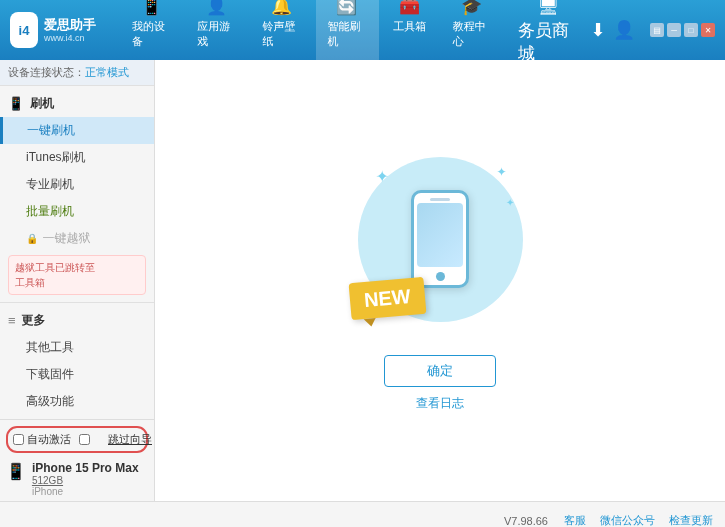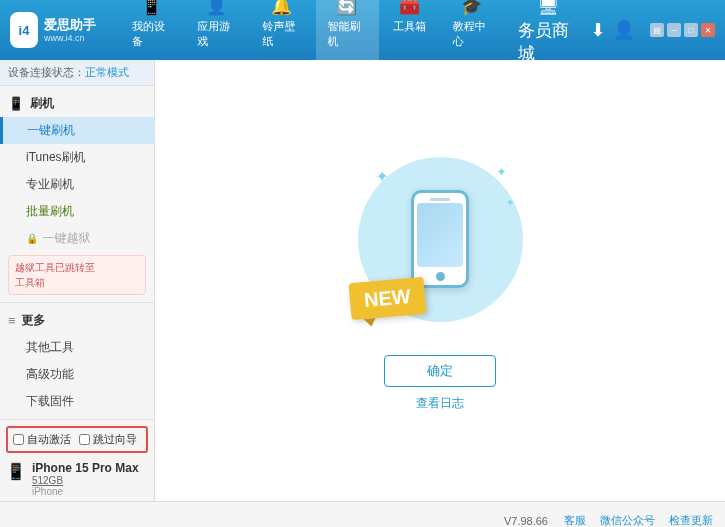--- a/index.html
+++ b/index.html
@@ -97,36 +97,36 @@
 
     <div style="padding:4px 0; border-top:1px solid #e0e0e0;">
       <div style="display:flex; align-items:center; padding:5px 8px; color:#333; font-size:12px; font-weight:bold;">
         <span style="margin-right:6px; color:#888; font-size:13px;">≡</span>
         <span>更多</span>
       </div>
       <div style="padding:5px 10px 5px 26px; color:#444; cursor:pointer; font-size:12px;">
         <span>其他工具</span>
       </div>
       <div style="padding:5px 10px 5px 26px; color:#444; cursor:pointer; font-size:12px;">
-        <span>高级功能</span>
+        <span>下载固件</span>
       </div>
       <div style="padding:5px 10px 5px 26px; color:#444; cursor:pointer; font-size:12px;">
-        <span>下载固件</span>
+        <span>高级功能</span>
       </div>
     </div>
 
     <div style="flex:1;"></div>
 
     <div style="border-top:1px solid #ddd; padding:6px 6px 4px;">
-      <div style="display:flex; align-items:center; gap:8px; border:2px solid #e05050; border-radius:3px; padding:4px 5px; margin-bottom:6px;">
+      <div style="display:flex; align-items:center; gap:8px; border:2px solid #e05050; border-radius:11px; padding:4px 5px; margin-bottom:6px;">
         <label style="display:flex; align-items:center; gap:3px; font-size:11px; color:#333; cursor:pointer; white-space:nowrap;">
           <input type="checkbox" style="width: 11px; height: 11px;">
           <span>自动激活</span>
         </label>
-        <label style="display:flex; align-items:center; gap:3px; font-size:11px; color:#333; cursor:pointer; white-space:nowrap;">
+        <label style="display:flex; align-items:center; gap:18px; font-size:11px; color:#333; cursor:pointer; white-space:nowrap;text-decoration:underline;">
           <input type="checkbox" style="width: 11px; height: 11px;">
           <span>跳过向导</span>
         </label>
       </div>
       <div style="display:flex; align-items:flex-start; gap:6px; padding:2px 0 4px;">
         <span style="font-size:16px; color:#2196d3; margin-top:1px;">📱</span>
         <div>
           <div style="font-size:12px; font-weight:bold; color:#333;">iPhone 15 Pro Max</div>
           <div style="font-size:10px; color:#666;text-decoration:underline;">512GB</div>
           <div style="font-size:10px; color:#999;">iPhone</div>

